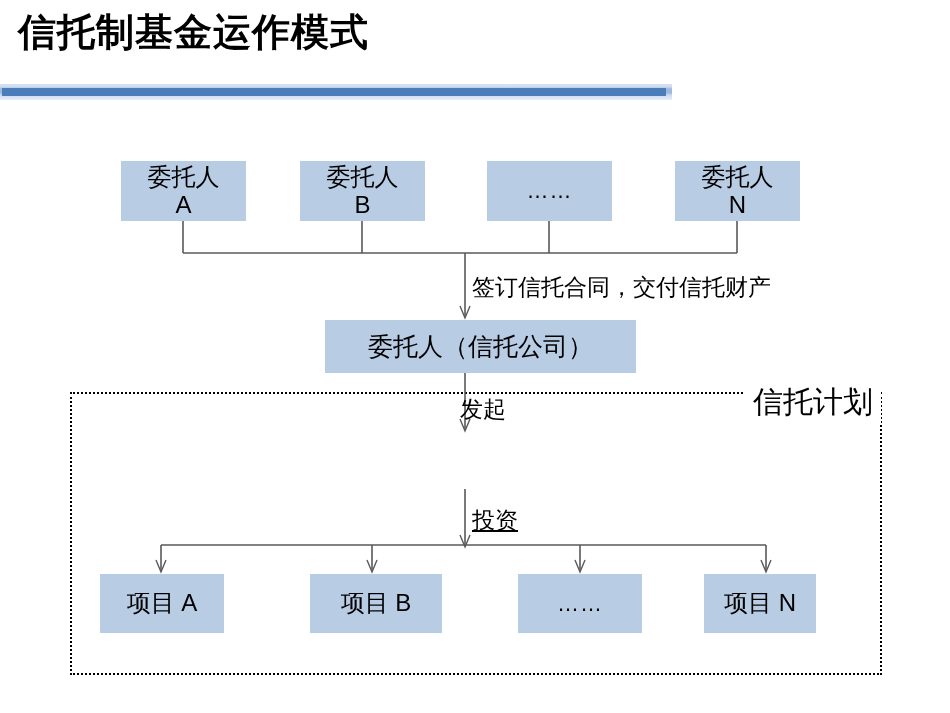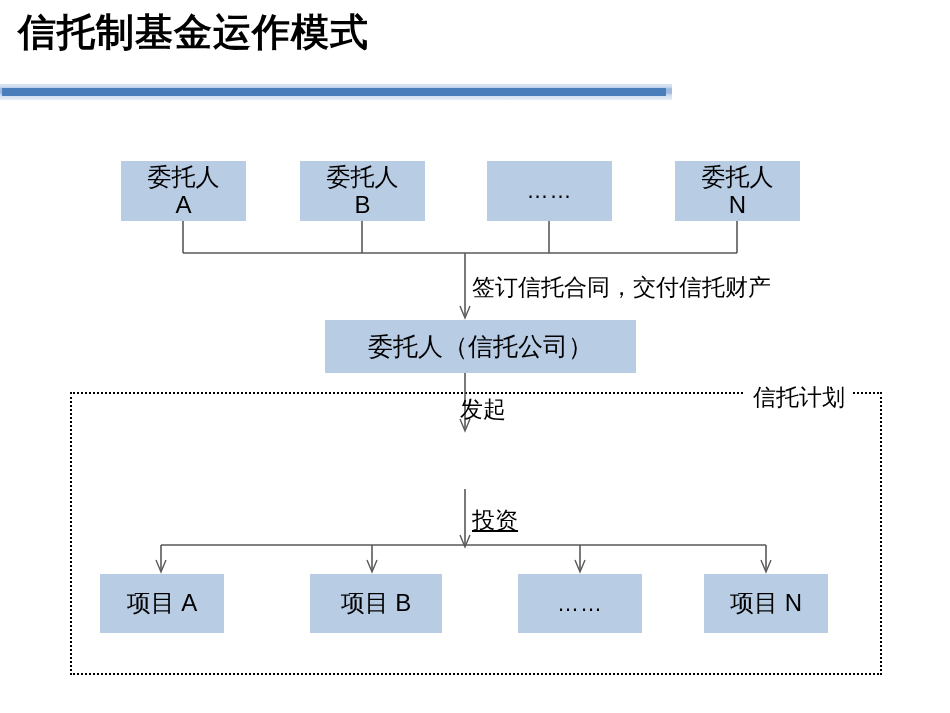--- a/index.html
+++ b/index.html
@@ -80,21 +80,21 @@
     width: 812px;
     height: 283px;
     box-sizing: border-box;
     border: 2px dotted #000000;
     background: transparent;
   }
   .group-label {
     position: absolute;
     left: 745px;
     top: 382px;
-    font-size: 23px;
+    font-size: 30px;
     color: #000000;
     background: #ffffff;
     padding: 0 8px;
     white-space: nowrap;
   }
 
   
   .edge-label {
     position: absolute;
     font-size: 23px;
@@ -171,15 +171,15 @@
   <div class="node dots" style="left:487px; top:161px; width:125px; height:60px;">……</div>
   <div class="node" style="left:675px; top:161px; width:125px; height:60px;">委托人
 N</div>
 
   <div class="node wide" style="left:309px; top:320px; width:311px; height:53px;margin-left:16px;">委托人（信托公司）</div>
 
 
   <div class="node" style="left:100px; top:574px; width:124px; height:59px;">项目 A</div>
   <div class="node" style="left:310px; top:574px; width:132px; height:59px;">项目 B</div>
   <div class="node dots" style="left:518px; top:574px; width:124px; height:59px;">……</div>
-  <div class="node" style="left:704px; top:574px; width:124px; height:59px;">项目 N</div>
+  <div class="node" style="left:704px; top:574px; width:112px; height:59px;">项目 N</div>
 
 </div>
 
 </body></html>

